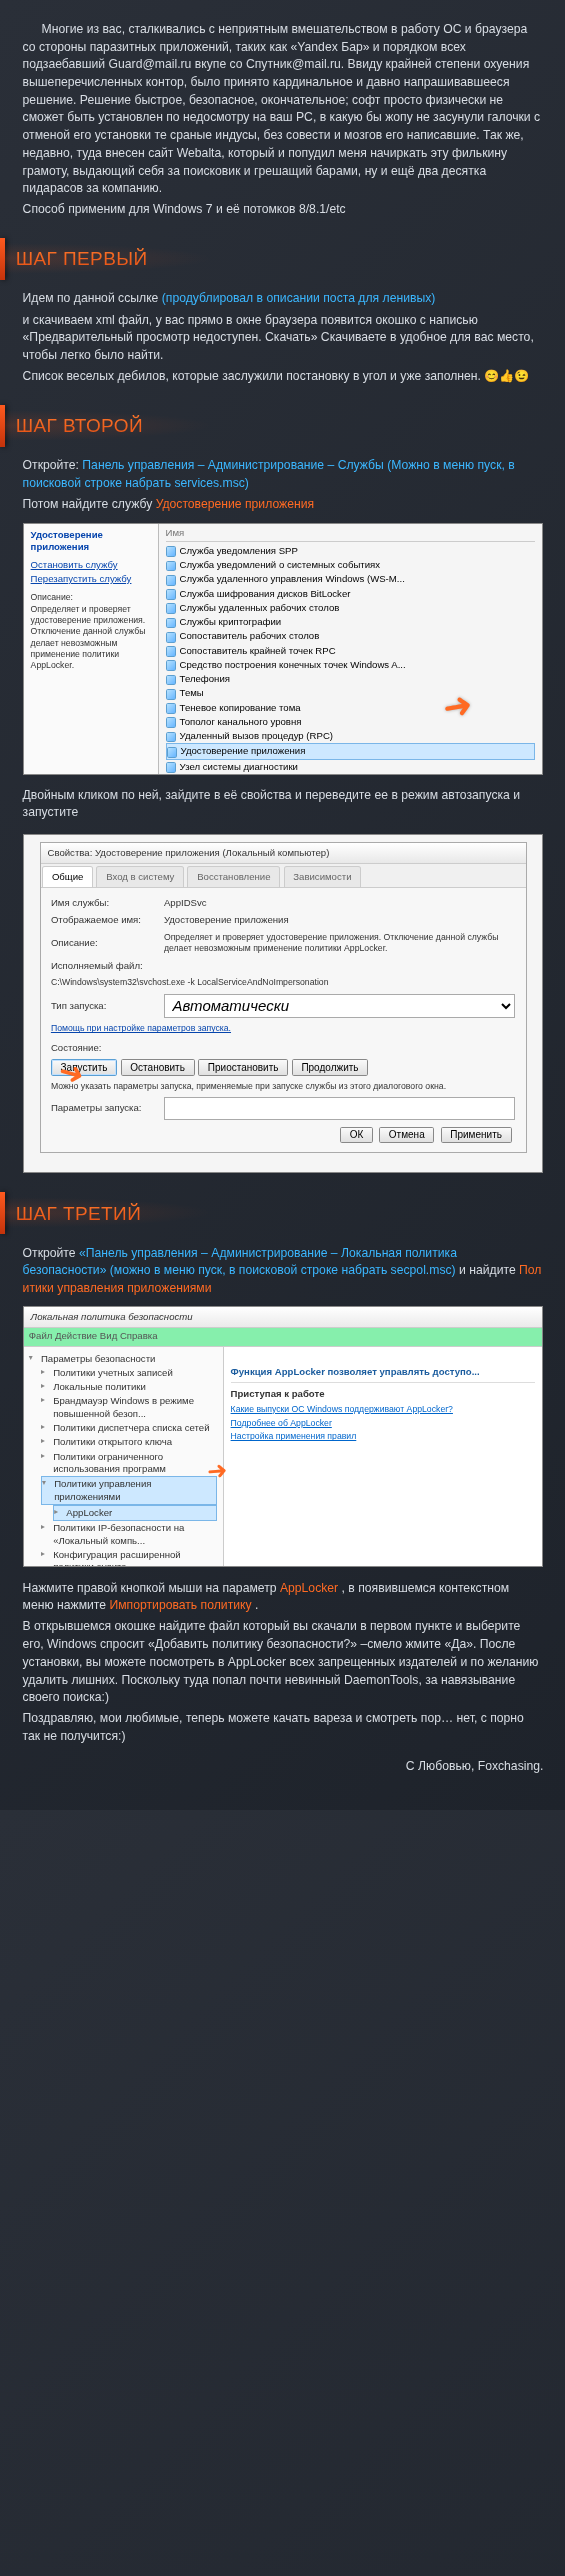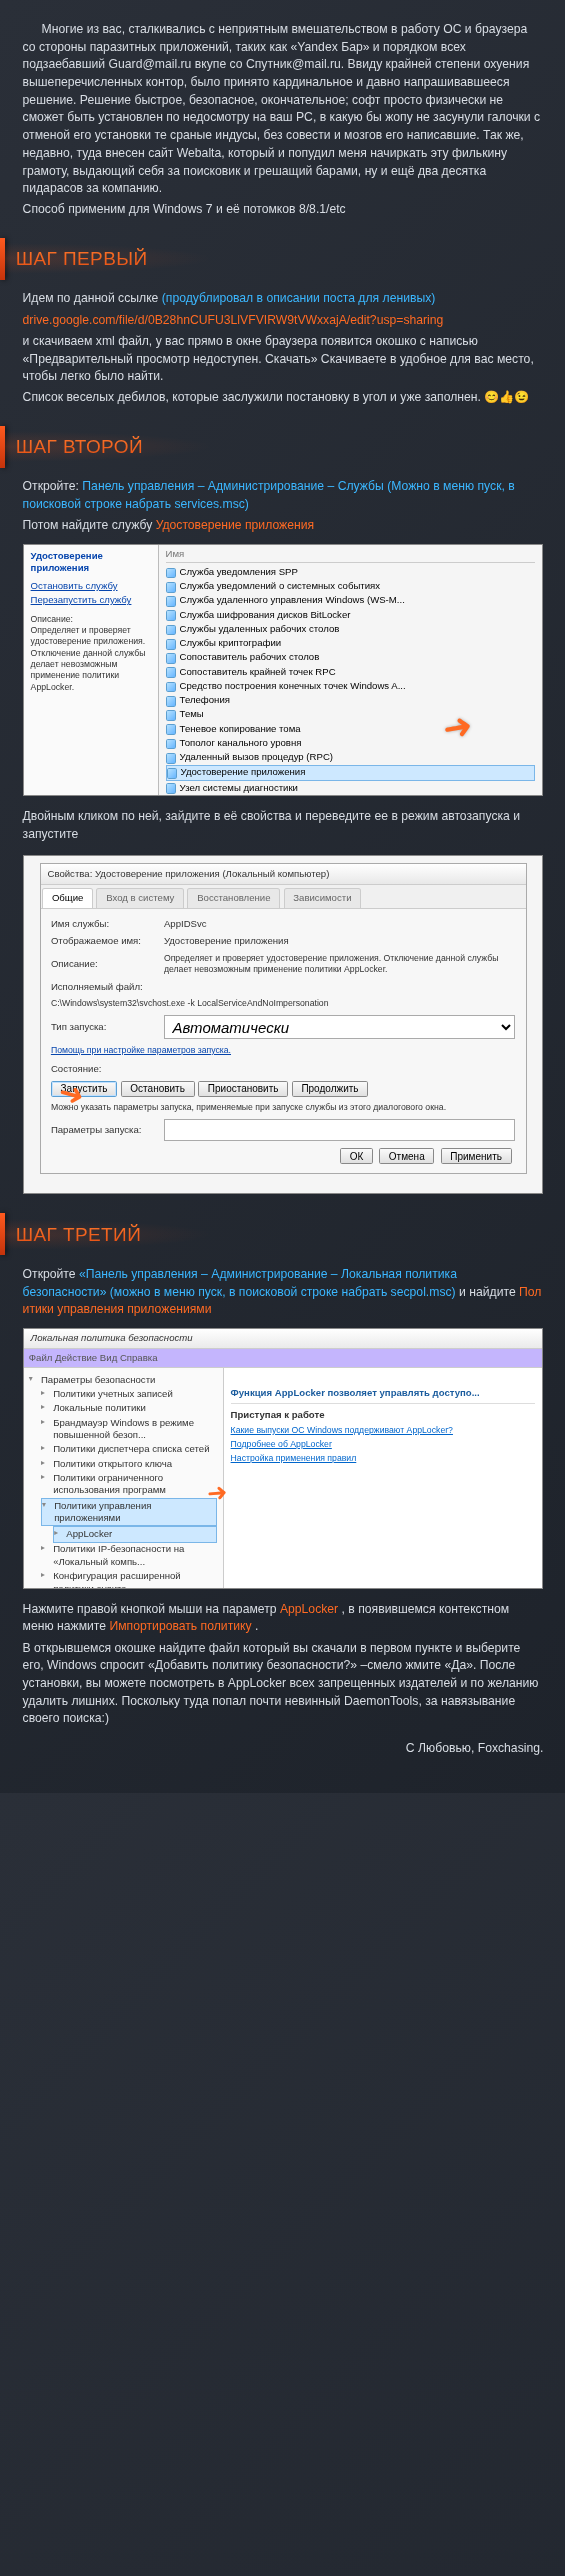--- a/index.html
+++ b/index.html
@@ -124,21 +124,21 @@
   .btn.primary { border-color: #5a9fd4; box-shadow: 0 0 0 0.9px #bfe0ff inset;}
   .props-arrow { position: absolute; left: 35px; top: 218px; font-size: 30px; color: #ff6a23; transform: rotate(15deg);}
   
   .secpol-window {
     width: 100%;
     height: 100%;
     background: #fff;
     font-size: 9.6px;
   }
   .secpol-title { background: linear-gradient(180deg,#fff,#eaeaea); padding: 3.5px 7px; border-bottom: 0.9px solid #ccc; color: #333; font-style: italic;}
-  .secpol-toolbar { background: #c4b5fd; border-bottom: 0.9px solid #ccc; padding: 2.6px 5.2px; color: #555; }
+  .secpol-toolbar { background: #86efac; border-bottom: 0.9px solid #ccc; padding: 2.6px 5.2px; color: #555; }
   .secpol-body { display: flex; height: calc(100% - 38px);}
   .secpol-tree { width: 200px; border-right: 0.9px solid #ccc; padding: 5.2px; background: #fafafa;}
   .tree-item { padding: 0.9px 0 0.9px 12.2px; position: relative; color: #333;}
   .tree-item::before { content: "▸"; position: absolute; left: 0; font-size: 7.8px; color: #888;}
   .tree-item.open::before { content: "▾"; }
   .tree-item.sub { margin-left: 12.2px; }
   .tree-item.sub2 { margin-left: 24.4px; }
   .tree-item.highlight { background: #cde8ff; border: 0.9px solid #7ab6e8;}
   .secpol-main { flex: 1; padding: 7px; color: #333; position: relative; background: #fff; margin-top: 12px;}
   .secpol-main .panel-head { color: #1a5c9e; font-weight: bold; margin-bottom: 5.2px; border-bottom: 0.9px solid #ddd; padding-bottom: 3.5px;}
@@ -162,21 +162,20 @@
     <div class="bar"></div>
     <div class="glow"></div>
     <div class="label">ШАГ ПЕРВЫЙ</div>
   </div>
 
   <div class="body-block">
     <p>
       <span>Идем по данной ссылке</span>
       <span class="blue-link">(продублировал в описании поста для ленивых)</span>
     </p>
-    <p><a class="orange-link">drive.google.com/file/d/0B28hnCUFU3LlVFVIRW9tVWxxajA/edit?usp=sharing</a></p>
     <p>и скачиваем xml файл, у вас прямо в окне браузера появится окошко с написью «Предварительный просмотр недоступен. Скачать» Скачиваете в удобное для вас место, чтобы легко было найти.</p>
     <p class="emoji-row">
       <span>Список веселых дебилов, которые заслужили постановку в угол и уже заполнен.</span>
       <span>😊👍😉</span>
     </p>
   </div>
 
   <div class="step-header">
     <div class="bar"></div>
     <div class="glow"></div>
@@ -337,17 +336,18 @@
 
   <div class="body-block">
     <p>
       <span>Нажмите правой кнопкой мыши на параметр </span>
       <span class="orange-link">AppLocker</span>
       <span>, в появившемся контекстном меню нажмите </span>
       <span class="orange-link">Импортировать политику</span>
       <span>.</span>
     </p>
     <p>В открывшемся окошке найдите файл который вы скачали в первом пункте и выберите его, Windows спросит «Добавить политику безопасности?» –смело жмите «Да». После установки, вы можете посмотреть в AppLocker всех запрещенных издателей и по желанию удалить лишних. Поскольку туда попал почти невинный DaemonTools, за навязывание своего поиска:)</p>
+    <p>Поздравляю, мои любимые, теперь можете качать вареза и смотреть пор… нет, с порно так не получится:)</p>
     <p class="footer-sign">С Любовью, Foxchasing.</p>
   </div>
 
 </div>
 
 
 </body></html>

